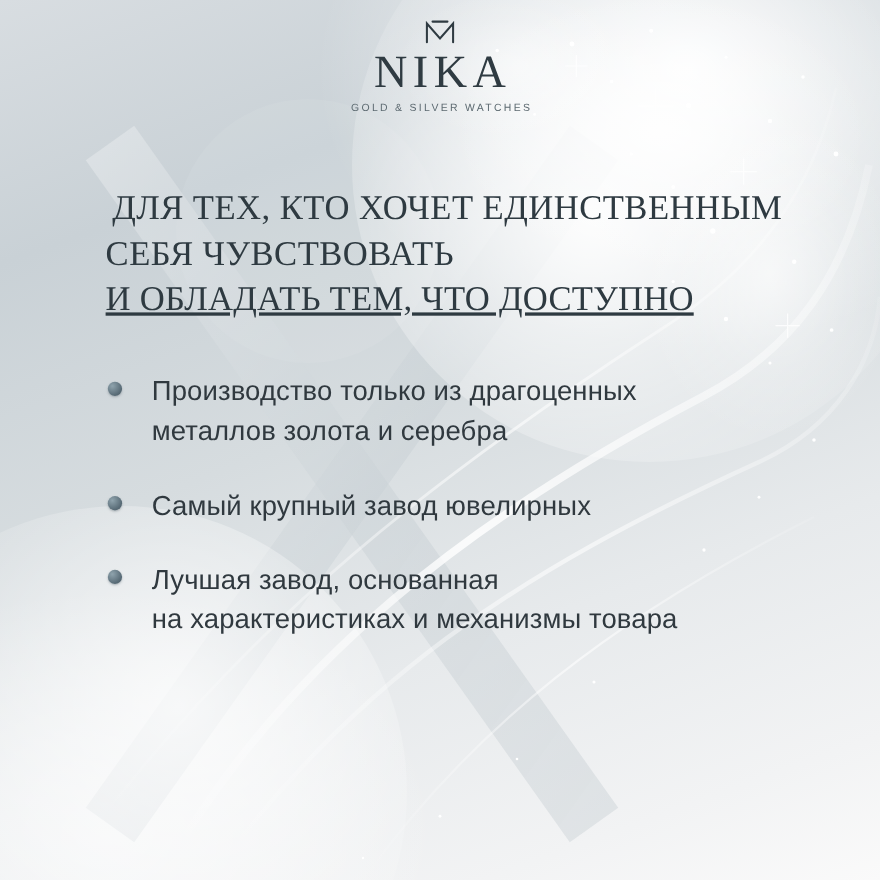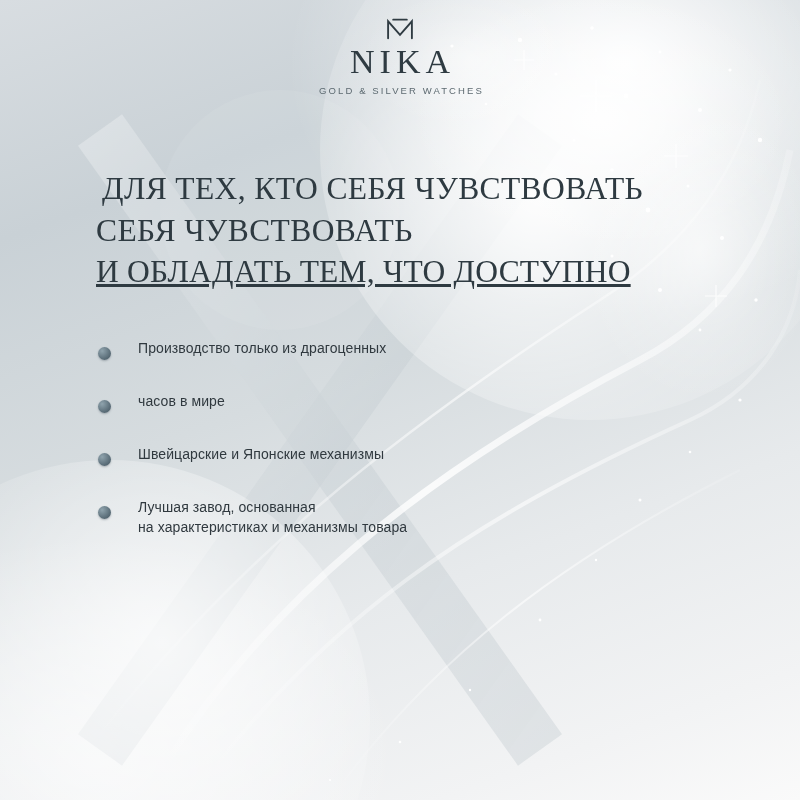--- a/index.html
+++ b/index.html
@@ -69,21 +69,21 @@
     z-index: 5;
   }
   .brand-mark {
     display: block;
     margin: 0 auto 2px auto;
     width: 34px;
     height: 26px;
   }
   .brand-name {
     font-family: "Liberation Serif", serif;
-    font-size: 34px;
+    font-size: 42px;
     letter-spacing: 5px;
     color: #2f3b42;
     line-height: 1.05;
     margin: 0;
     padding-left: 5px;
   }
   .brand-sub {
     font-family: "Liberation Sans", sans-serif;
     font-size: 9.5px;
     letter-spacing: 2.1px;
@@ -130,21 +130,21 @@
     flex: 0 0 auto;
     width: 13px;
     height: 13px;
     border-radius: 50%;
     margin: 9px 27px 0 0;
     background: radial-gradient(circle at 32% 30%, #8fa3ad, #5a6d78 65%, #46555f);
     box-shadow: 0 1px 2px rgba(60,75,85,0.35);
   }
   .bullet-text {
     font-family: "Liberation Sans", sans-serif;
-    font-size: 14px;
+    font-size: 25px;
     line-height: 1.45;
     color: #30393f;
     letter-spacing: 0.1px;
   }
   .bullet-text .sub-line { display: block; }
 </style>
 </head>
 <body>
 
 <div class="poster">
@@ -239,47 +239,42 @@
       <g fill="none" stroke="#2f3b42" stroke-width="2.2" stroke-linecap="round">
         <path d="M6,26 L6,6 L20,22 L34,6 L34,26"></path>
         <path d="M12,4 L28,4"></path>
       </g>
     </svg>
     <div class="brand-name">NIKA</div>
     <div class="brand-sub">GOLD &amp; SILVER WATCHES</div>
   </div>
 
   <div class="headline">
-    <div class="headline-line l1">ДЛЯ ТЕХ, КТО СЕБЯ ЧУВСТВОВАТЬ</div>
+    <div class="headline-line l1">ДЛЯ ТЕХ, КТО ХОЧЕТ ЕДИНСТВЕННЫМ</div>
     <div class="headline-line l2">СЕБЯ ЧУВСТВОВАТЬ</div>
     <div class="headline-line l3">И ОБЛАДАТЬ ТЕМ, ЧТО ДОСТУПНО</div>
   </div>
 
   <div class="bullets">
 
     <div class="bullet">
       <span class="bullet-dot"></span>
       <span class="bullet-text">
         <span class="sub-line">Производство только из драгоценных</span>
+        <span class="sub-line">металлов золота и серебра</span>
       </span>
     </div>
 
     <div class="bullet">
       <span class="bullet-dot"></span>
       <span class="bullet-text">
-        <span class="sub-line">часов в мире</span>
+        <span class="sub-line">Самый крупный завод ювелирных</span>
       </span>
     </div>
 
-    <div class="bullet">
-      <span class="bullet-dot"></span>
-      <span class="bullet-text">
-        <span class="sub-line">Швейцарские и Японские механизмы</span>
-      </span>
-    </div>
 
 
     <div class="bullet">
       <span class="bullet-dot"></span>
       <span class="bullet-text">
         <span class="sub-line">Лучшая завод, основанная</span>
         <span class="sub-line">на характеристиках и механизмы товара</span>
       </span>
     </div>
 

